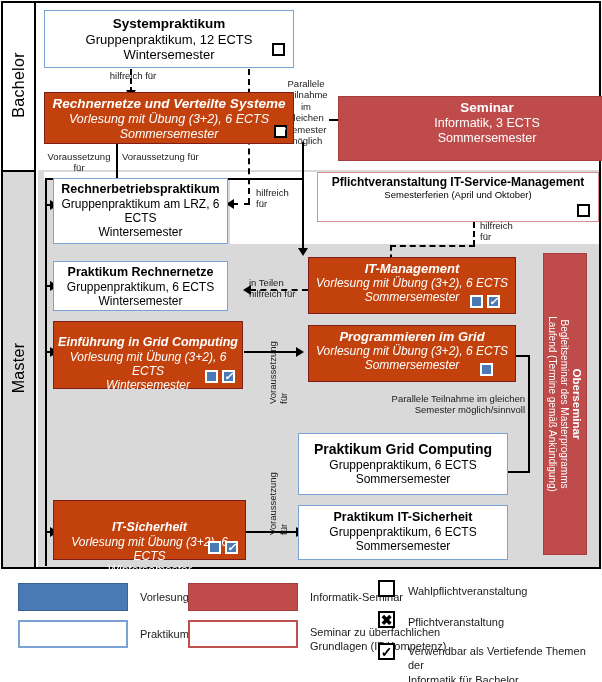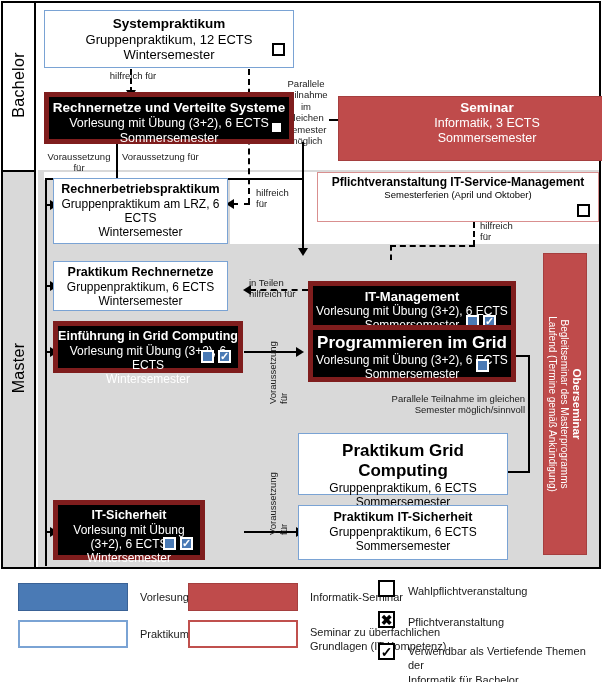--- a/index.html
+++ b/index.html
@@ -21,21 +21,21 @@
   }
   .master-bg{position:absolute;left:38px;top:170px;width:561px;height:397px;background:#d9d9d9;}
 
   .white-notch{position:absolute;background:#fff;}
 
   
   .node{position:absolute;box-sizing:border-box;text-align:center;}
   .node .t{font-weight:bold;display:block;line-height:1.18;}
   .node .s{display:block;line-height:1.18;}
 
-  .n-vorlesung{background:#000000;border:5px solid #7f1d1d;color:#fff;}
+  .n-vorlesung{background:#c2410c;border:1px solid #7f1d1d;color:#fff;font-style:italic;}
   .n-praktikum{background:#fff;border:1px solid #7aa3d4;color:#000;}
   .n-seminar{background:#bf4b4b;border:1px solid #a53f3f;color:#fff;}
   .n-itkompetenz{background:#fff;border:1px solid #d98f8f;color:#000;}
 
   
   .mk{position:absolute;width:13px;height:13px;box-sizing:border-box;border:2px solid #000;background:#fff;}
   .mk.on-dark{border-color:#fff;background:#4a7ab5;}
   .mk-glyph{position:absolute;left:0;top:0;width:100%;height:100%;display:flex;align-items:center;justify-content:center;
     font-size:11px;font-weight:bold;line-height:1;}
 
@@ -199,54 +199,54 @@
     <span class="s">Gruppenpraktikum am LRZ, 6 ECTS</span>
     <span class="s">Wintersemester</span>
   </div>
 
   <div class="node n-praktikum" style="left:53px;top:261px;width:175px;height:50px;padding-top:3px;font-size:12px;">
     <span class="t" style="font-size:12.5px;">Praktikum Rechnernetze</span>
     <span class="s">Gruppenpraktikum, 6 ECTS</span>
     <span class="s">Wintersemester</span>
   </div>
 
-  <div class="node n-vorlesung" style="left:53px;top:321px;width:190px;height:52px;padding-top:3px;font-size:12px;">
+  <div class="node n-vorlesung" style="left:53px;top:321px;width:190px;height:68px;padding-top:13px;font-size:12px;">
     <span class="t" style="font-size:12.5px;">Einführung in Grid Computing</span>
     <span class="s">Vorlesung mit Übung (3+2), 6 ECTS</span>
     <span class="s">Wintersemester</span>
     <span class="mk on-dark" style="right:24px;bottom:5px;"></span>
     <span class="mk on-dark" style="right:7px;bottom:5px;">
       <span class="mk-glyph" style="color:#fff;">✓</span>
     </span>
   </div>
 
-  <div class="node n-vorlesung" style="left:308px;top:257px;width:208px;height:57px;padding-top:3px;font-size:12px;margin-top:24px;">
+  <div class="node n-vorlesung" style="left:308px;top:257px;width:208px;height:57px;padding-top:3px;font-size:12px;">
     <span class="t" style="font-size:13px;">IT-Management</span>
     <span class="s">Vorlesung mit Übung (3+2), 6  ECTS</span>
     <span class="s">Sommersemester</span>
     <span class="mk on-dark" style="right:32px;bottom:5px;"></span>
     <span class="mk on-dark" style="right:15px;bottom:5px;">
       <span class="mk-glyph" style="color:#fff;">✓</span>
     </span>
   </div>
 
   <div class="node n-vorlesung" style="left:308px;top:325px;width:208px;height:57px;padding-top:3px;font-size:12px;">
-    <span class="t" style="font-size:17px;">Programmieren im Grid</span>
+    <span class="t" style="font-size:13px;">Programmieren im Grid</span>
     <span class="s">Vorlesung mit Übung (3+2), 6 ECTS</span>
     <span class="s">Sommersemester</span>
     <span class="mk on-dark" style="right:22px;bottom:5px;"></span>
   </div>
 
   <div class="node n-praktikum" style="left:298px;top:433px;width:210px;height:62px;padding-top:7px;font-size:12px;">
-    <span class="t" style="font-size:17px;">Praktikum Grid Computing</span>
+    <span class="t" style="font-size:14px;">Praktikum Grid Computing</span>
     <span class="s">Gruppenpraktikum, 6 ECTS</span>
     <span class="s">Sommersemester</span>
   </div>
 
-  <div class="node n-vorlesung" style="left:53px;top:500px;width:152px;height:60px;padding-top:3px;font-size:12px;">
+  <div class="node n-vorlesung" style="left:53px;top:500px;width:193px;height:60px;padding-top:19px;font-size:12px;">
     <span class="t" style="font-size:12.5px;">IT-Sicherheit</span>
     <span class="s">Vorlesung mit Übung (3+2), 6 ECTS</span>
     <span class="s">Wintersemester</span>
     <span class="mk on-dark" style="right:24px;bottom:5px;"></span>
     <span class="mk on-dark" style="right:7px;bottom:5px;">
       <span class="mk-glyph" style="color:#fff;">✓</span>
     </span>
   </div>
 
   <div class="node n-praktikum" style="left:298px;top:505px;width:210px;height:55px;padding-top:4px;font-size:12px;">

